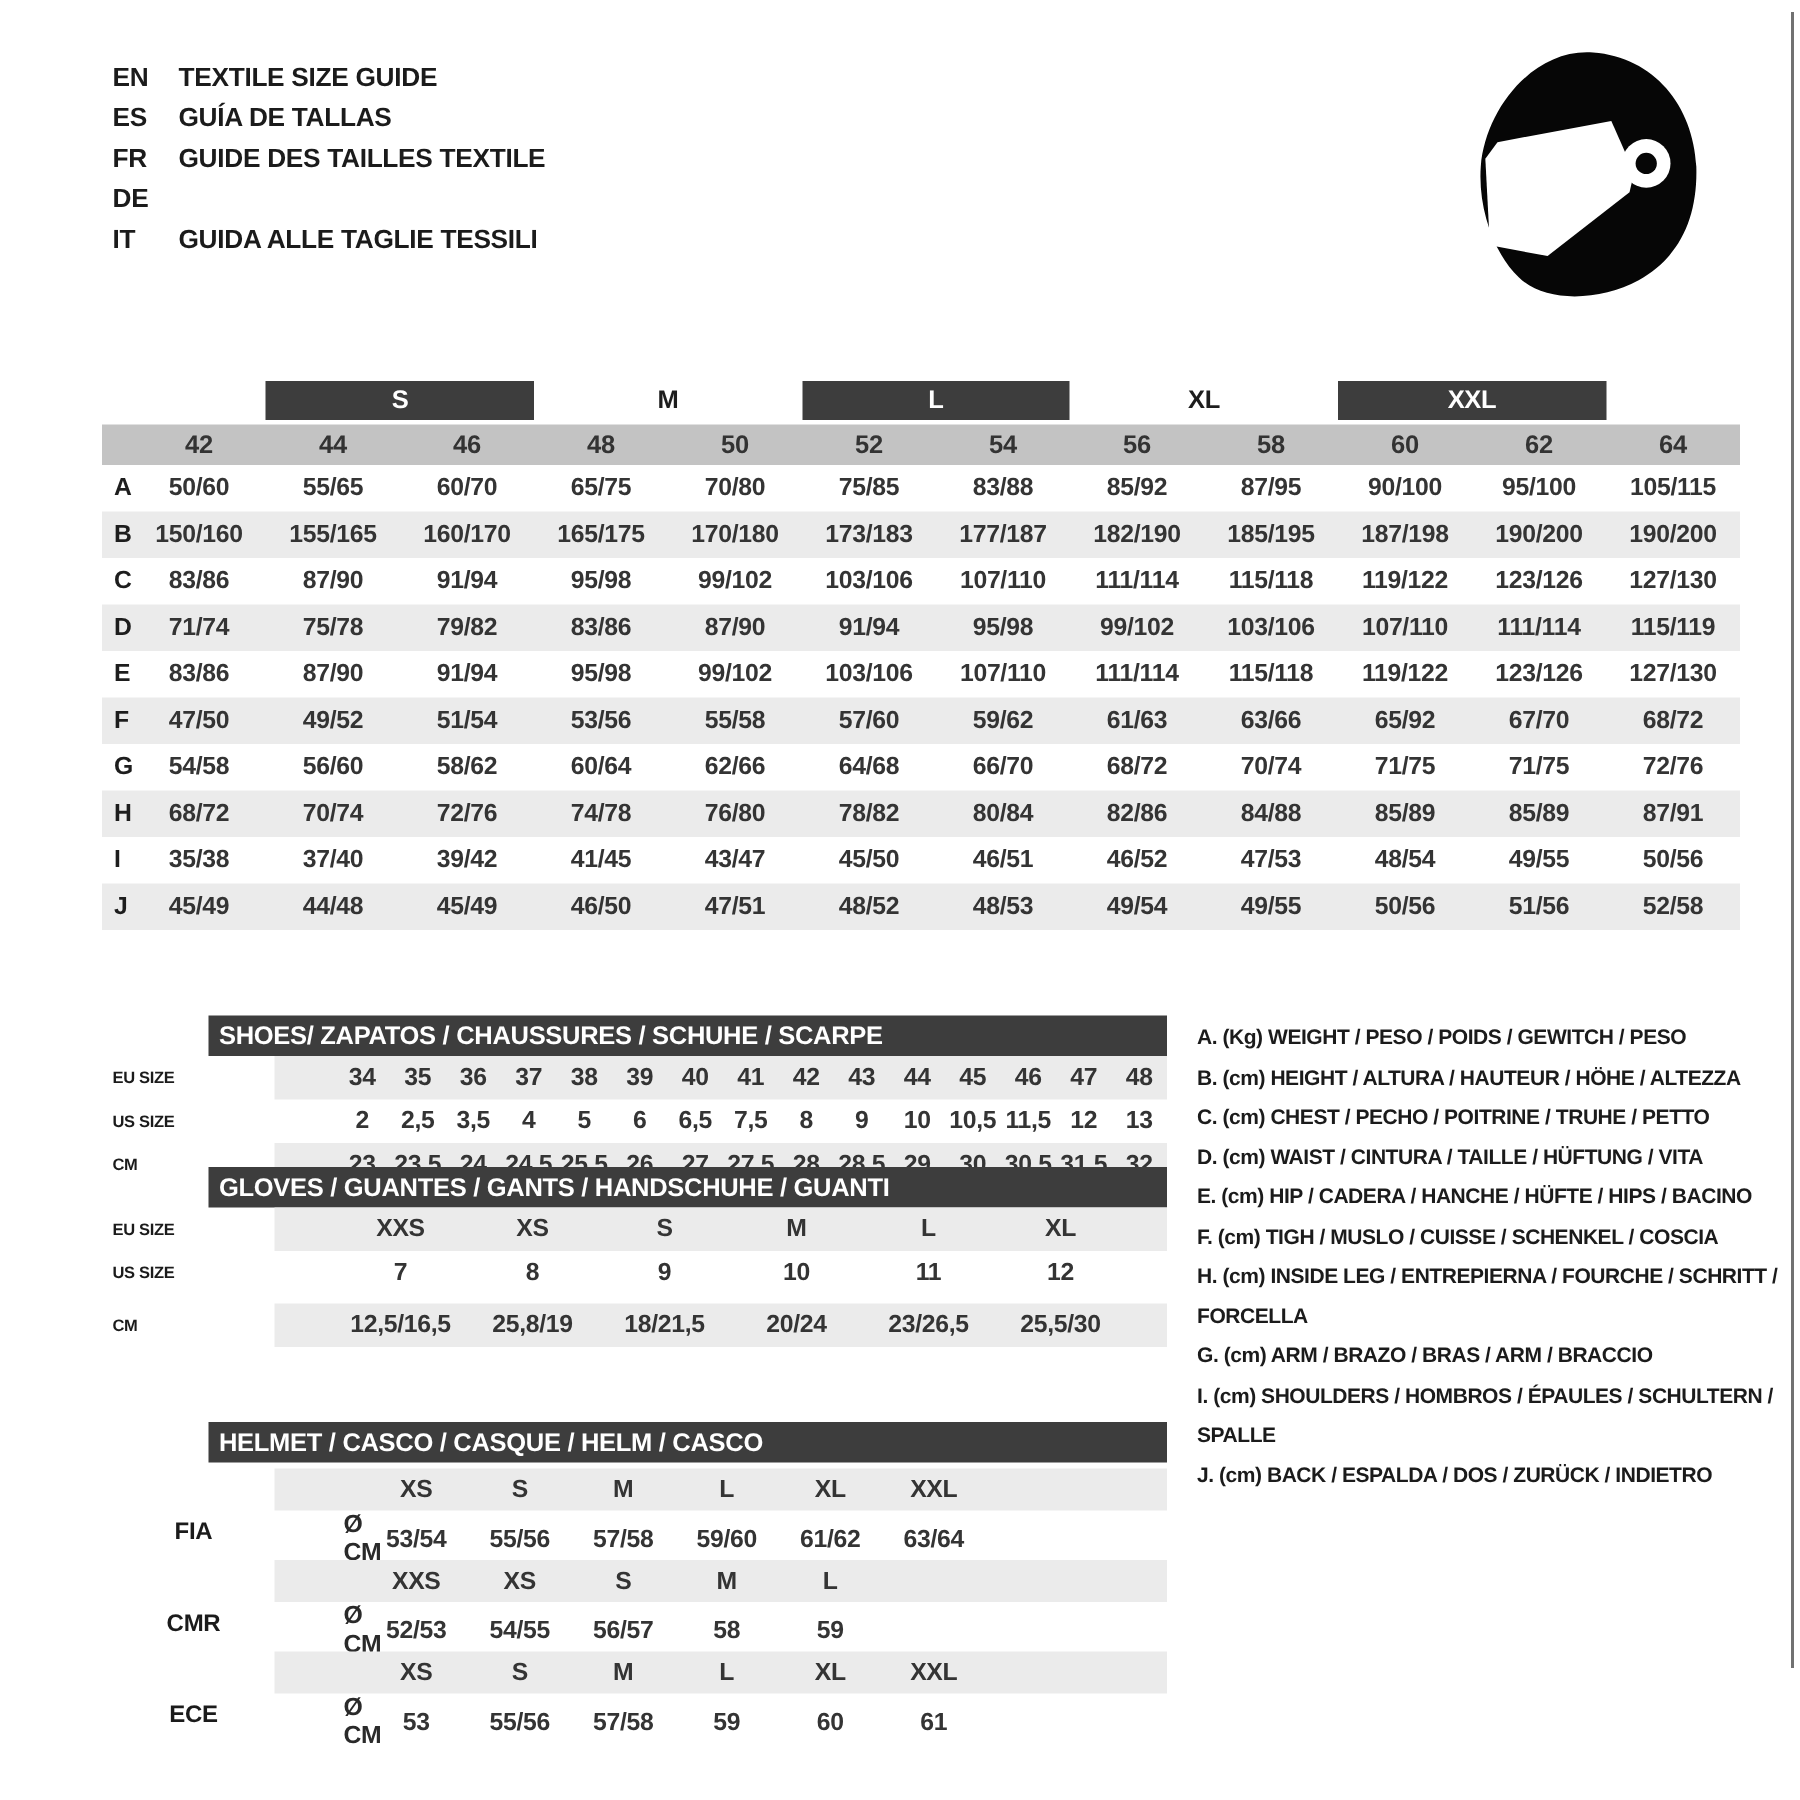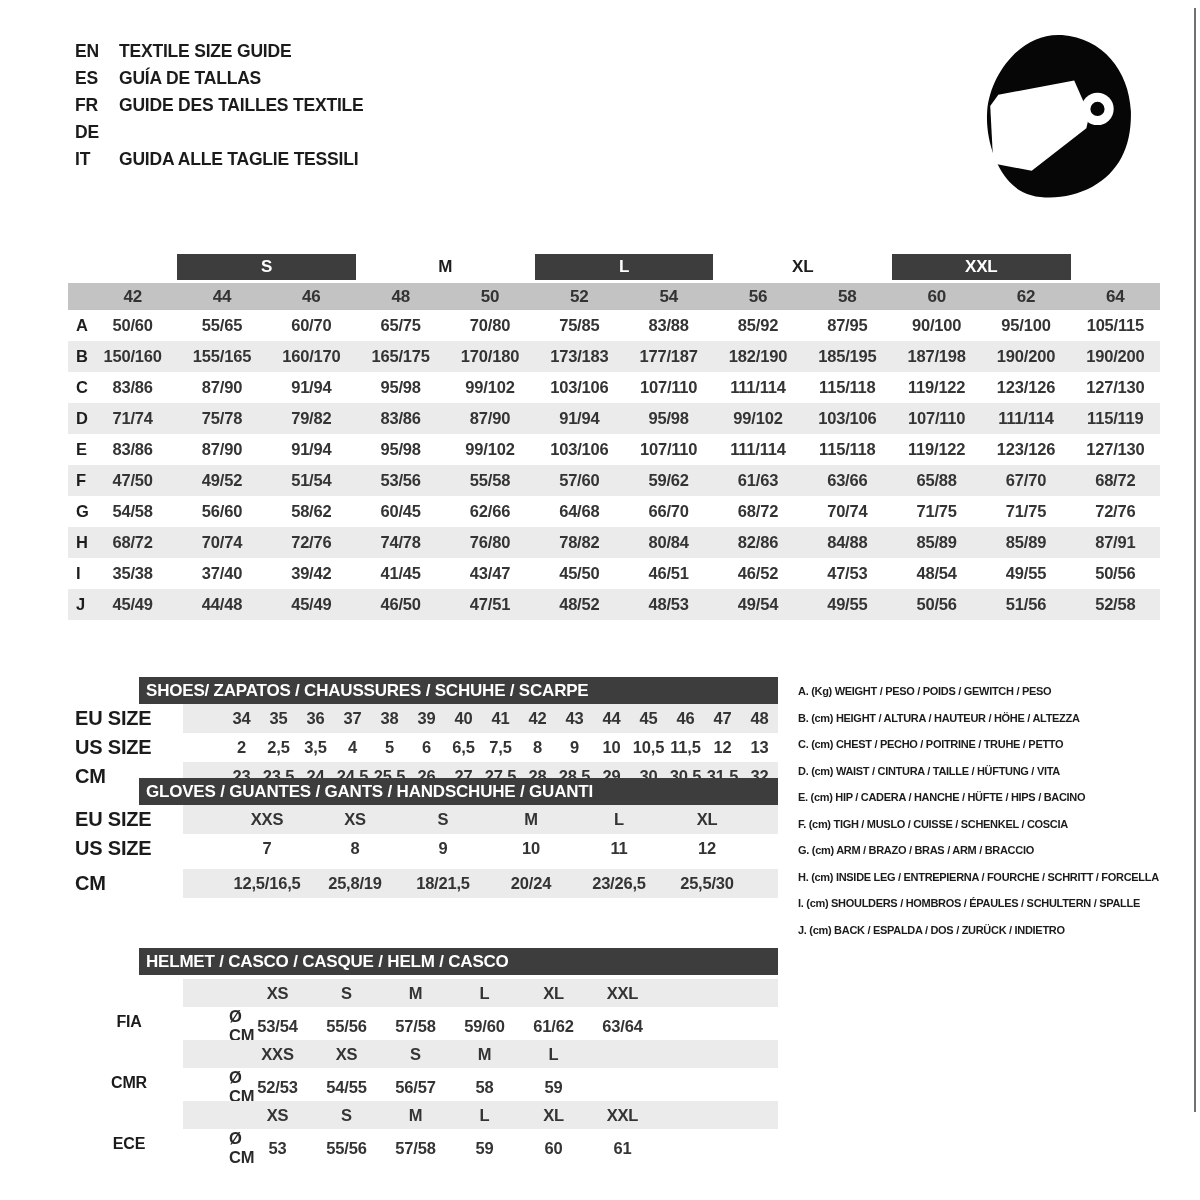--- a/index.html
+++ b/index.html
@@ -26,37 +26,37 @@
   .num-band div{text-align:center;font-size:17px;color:#333;}
   .mrow{height:31px;font-size:16.5px;color:#343434;}
   .mrow.stripe{background:#ebebeb;}
   .mrow .rletter{padding-left:8px;color:#1d1d1d;text-align:left;}
   .mrow div{text-align:center;}
   
   .section{position:absolute;left:75px;width:703px;}
   .sec-title{margin-left:64px;height:27px;line-height:27px;background:#3d3d3d;color:#fff;
              font-size:17px;padding-left:7px;letter-spacing:-0.2px;}
   .srow{display:flex;align-items:center;height:29px;}
-  .srow .slabel{width:108px;font-size:20px;color:#1b1b1b;}
+  .srow .slabel{width:108px;font-size:11px;color:#1b1b1b;}
   .sdata{flex:1;height:100%;display:grid;align-items:center;padding-left:40px;}
   .sdata.band{background:#ebebeb;}
   .sdata div{text-align:center;font-size:16.5px;color:#343434;}
   .shoes .sdata{grid-template-columns:repeat(15,1fr);}
   .gloves .sdata{grid-template-columns:repeat(6,88px);}
   .helmet-rows .hrow{display:flex;align-items:center;}
   .hband{height:28px;}
   .hdata-row{height:30px;}
   .hlabel{width:108px;font-size:16px;color:#1b1b1b;text-align:center;}
   .harea{width:595px;height:100%;display:grid;grid-template-columns:60px repeat(6,69px);align-items:center;}
   .harea.band{background:#ebebeb;}
   .harea div{text-align:center;font-size:16.5px;color:#343434;}
   .harea .hunit{text-align:left;padding-left:8px;color:#2a2a2a;margin-left:38px;}
   .gap3{height:3px;}.gap4{height:4px;}
   
-  .legend{position:absolute;left:798px;top:678px;width:388px;font-size:11px;
+  .legend{position:absolute;left:798px;top:678px;width:388px;font-size:14px;
           line-height:26.5px;color:#1b1b1b;letter-spacing:-0.3px;}
 </style>
 </head>
 <body>
 
 <div class="lang-list">
     <div class="lang-row">
       <div class="lang-code">EN</div>
       <div class="lang-title">TEXTILE SIZE GUIDE</div>
     </div>
@@ -192,30 +192,30 @@
         <div class="rletter">F</div>
         <div>47/50</div>
         <div>49/52</div>
         <div>51/54</div>
         <div>53/56</div>
         <div>55/58</div>
         <div>57/60</div>
         <div>59/62</div>
         <div>61/63</div>
         <div>63/66</div>
-        <div>65/88</div>
+        <div>65/92</div>
         <div>67/70</div>
         <div>68/72</div>
       </div>
       <div class="mgrid mrow">
         <div class="rletter">G</div>
         <div>54/58</div>
         <div>56/60</div>
         <div>58/62</div>
-        <div>60/45</div>
+        <div>60/64</div>
         <div>62/66</div>
         <div>64/68</div>
         <div>66/70</div>
         <div>68/72</div>
         <div>70/74</div>
         <div>71/75</div>
         <div>71/75</div>
         <div>72/76</div>
       </div>
       <div class="mgrid mrow stripe">
@@ -452,17 +452,17 @@
     </div>
 </div>
 
 <div class="legend">
     <div class="legend-item">A. (Kg) WEIGHT / PESO / POIDS / GEWITCH / PESO</div>
     <div class="legend-item">B. (cm) HEIGHT / ALTURA / HAUTEUR / HÖHE / ALTEZZA</div>
     <div class="legend-item">C. (cm) CHEST / PECHO / POITRINE / TRUHE / PETTO</div>
     <div class="legend-item">D. (cm) WAIST / CINTURA / TAILLE / HÜFTUNG / VITA</div>
     <div class="legend-item">E. (cm) HIP / CADERA / HANCHE / HÜFTE / HIPS / BACINO</div>
     <div class="legend-item">F. (cm) TIGH / MUSLO / CUISSE / SCHENKEL / COSCIA</div>
+    <div class="legend-item">H. (cm) INSIDE LEG / ENTREPIERNA / FOURCHE / SCHRITT / FORCELLA</div>
     <div class="legend-item">G. (cm) ARM / BRAZO / BRAS / ARM / BRACCIO</div>
-    <div class="legend-item">H. (cm) INSIDE LEG / ENTREPIERNA / FOURCHE / SCHRITT / FORCELLA</div>
     <div class="legend-item">I. (cm) SHOULDERS / HOMBROS / ÉPAULES / SCHULTERN / SPALLE</div>
     <div class="legend-item">J. (cm) BACK / ESPALDA / DOS / ZURÜCK / INDIETRO</div>
   </div>
 
 </body></html>

